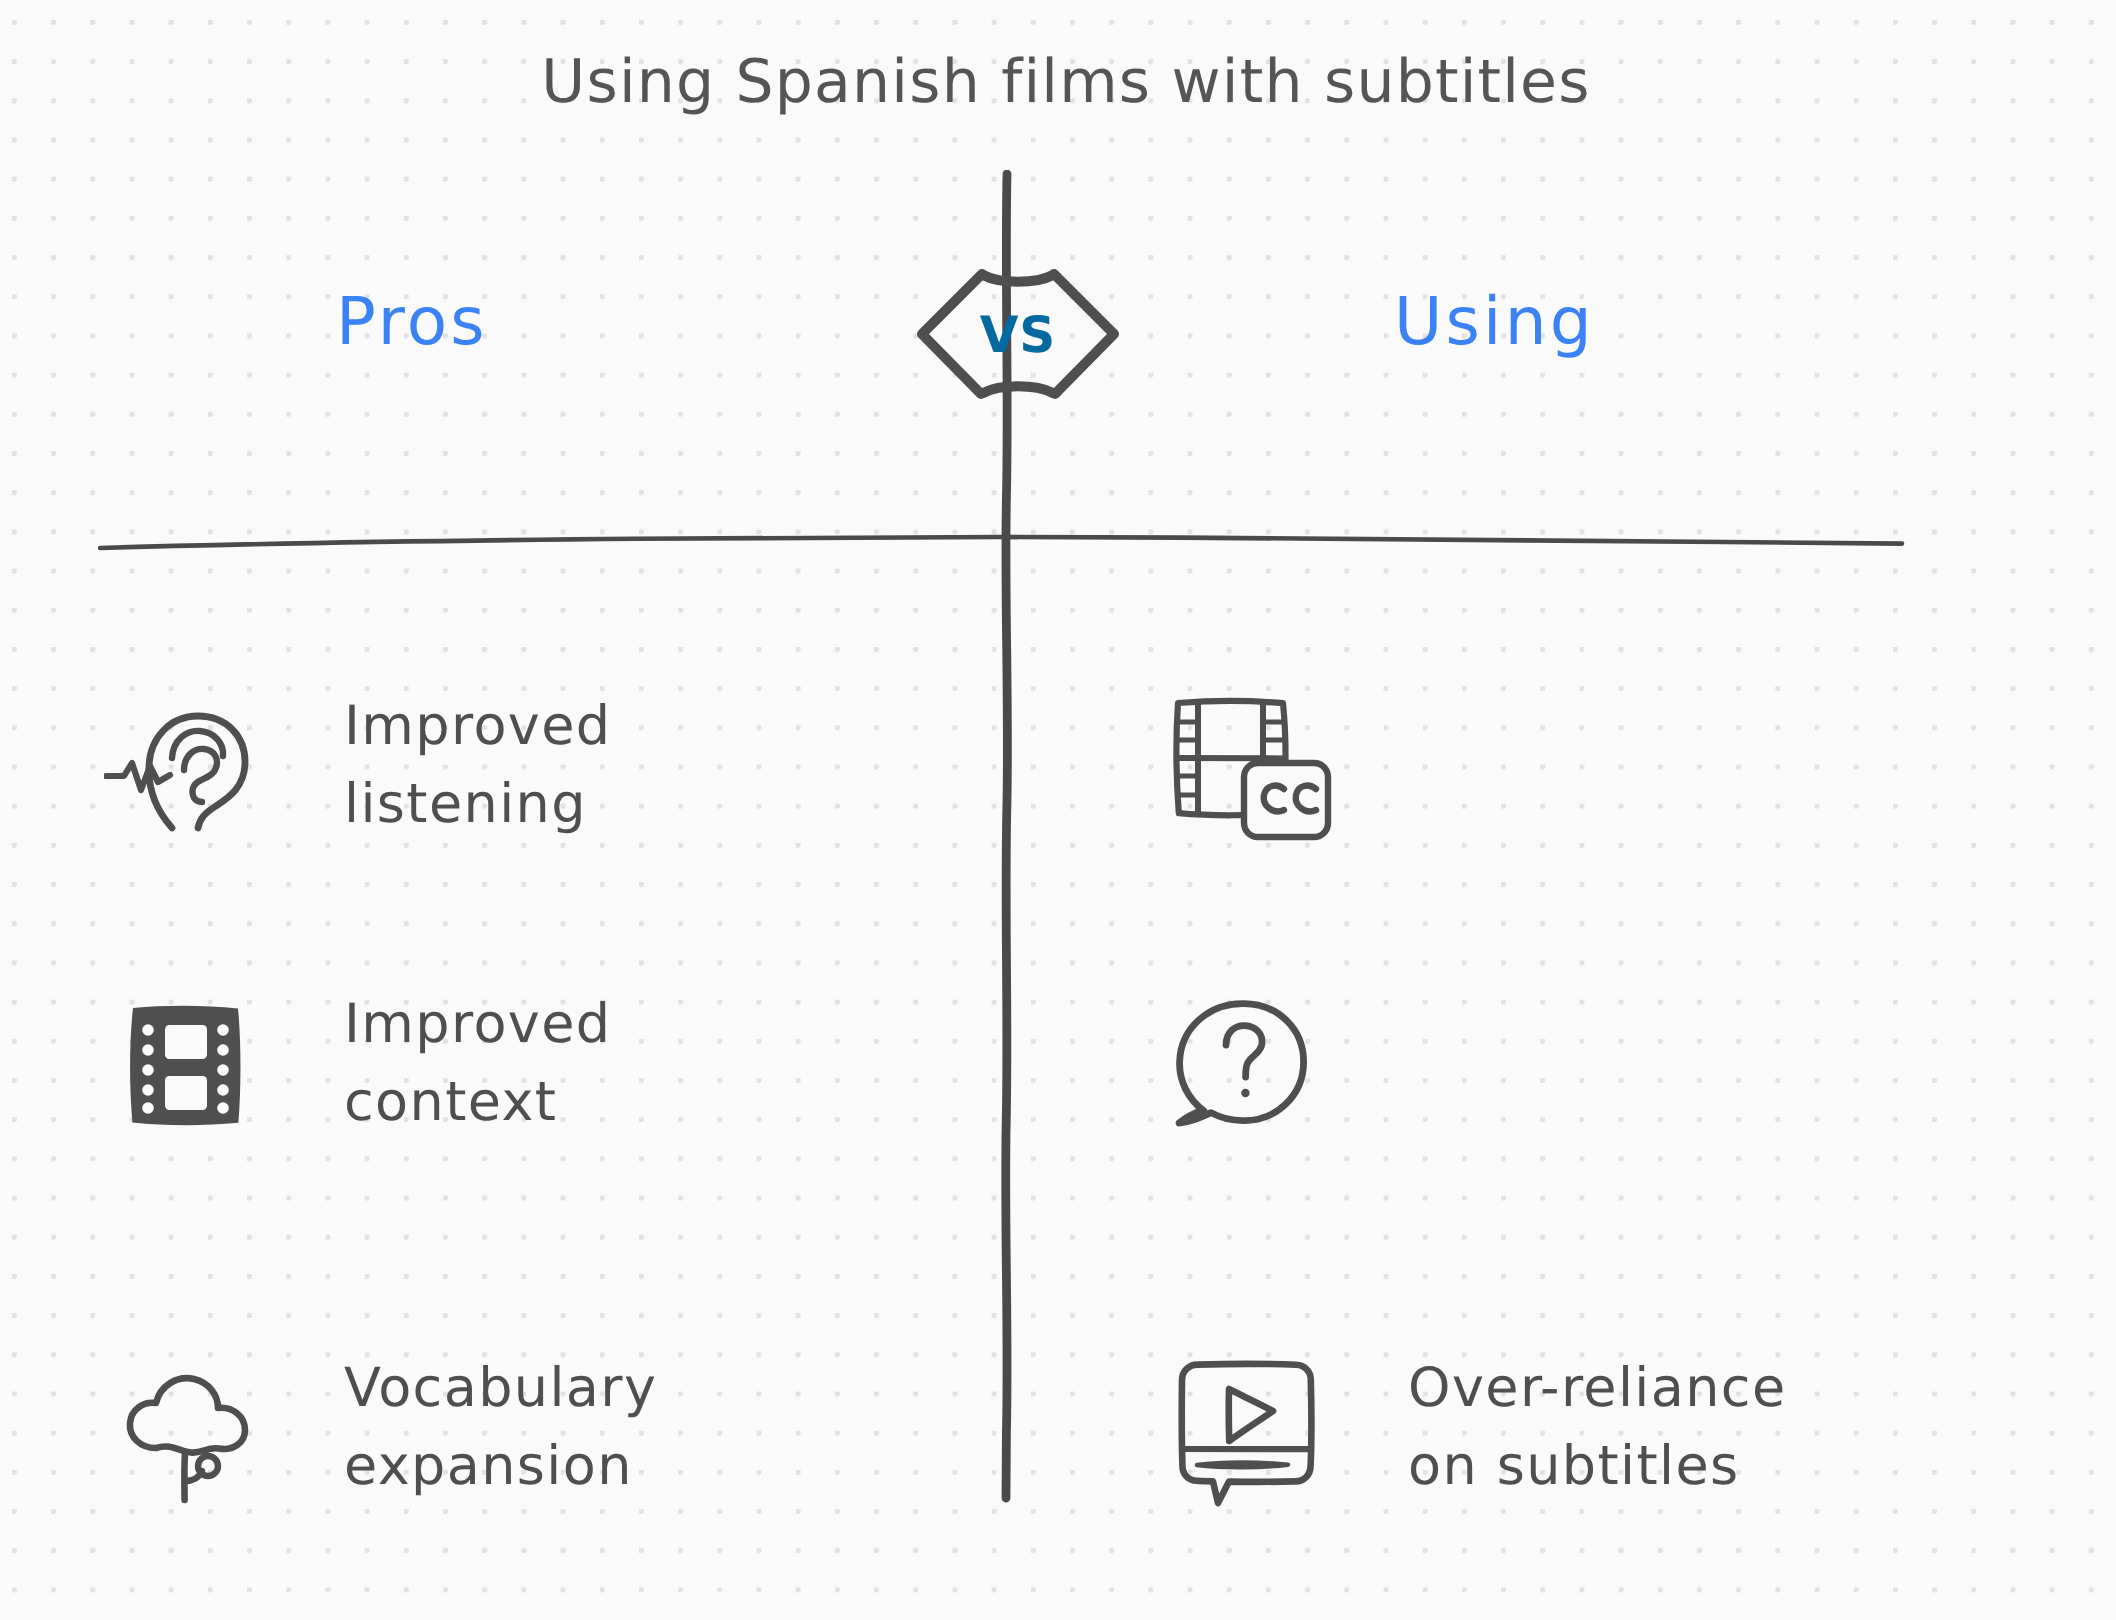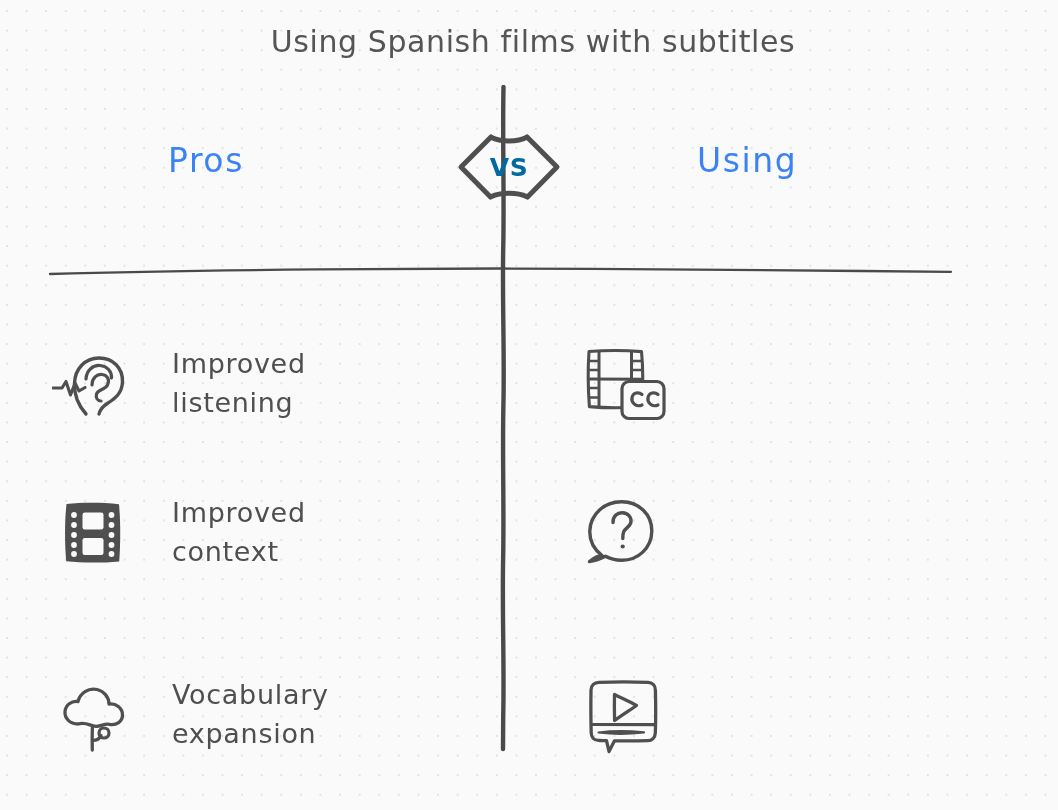--- a/index.html
+++ b/index.html
@@ -269,14 +269,16 @@
                  C16 71.2, 13.1 68, 13.2 63.6 C12.8 50, 12.8 35, 13 21 Z" stroke="#4f4f4f" stroke-width="3.3" stroke-linecap="round" stroke-linejoin="round"></path>
 
         <path d="M36.5 25.5 C36.3 33.5, 36.4 44, 36.6 51.5 C43.5 46.5, 52 41, 58.5 36.5
                  C52 33, 43 28.8, 36.5 25.5 Z" stroke="#4f4f4f" stroke-width="3.3" stroke-linecap="round" stroke-linejoin="round"></path>
 
         <path d="M13.5 55.5 L77.2 55.6" stroke="#4f4f4f" stroke-width="3.1"></path>
 
         <path d="M20.5 63.5 C33 61.8, 52 61.8, 66 63.4 C52 65, 33 65, 20.5 63.5 Z" fill="#4f4f4f" stroke="#4f4f4f" stroke-width="2.2" stroke-linejoin="round"></path>
       </svg>
     </span>
+    <span class="item-label">Over-reliance
+on subtitles</span>
   </div>
 </div>
 
 </body></html>

